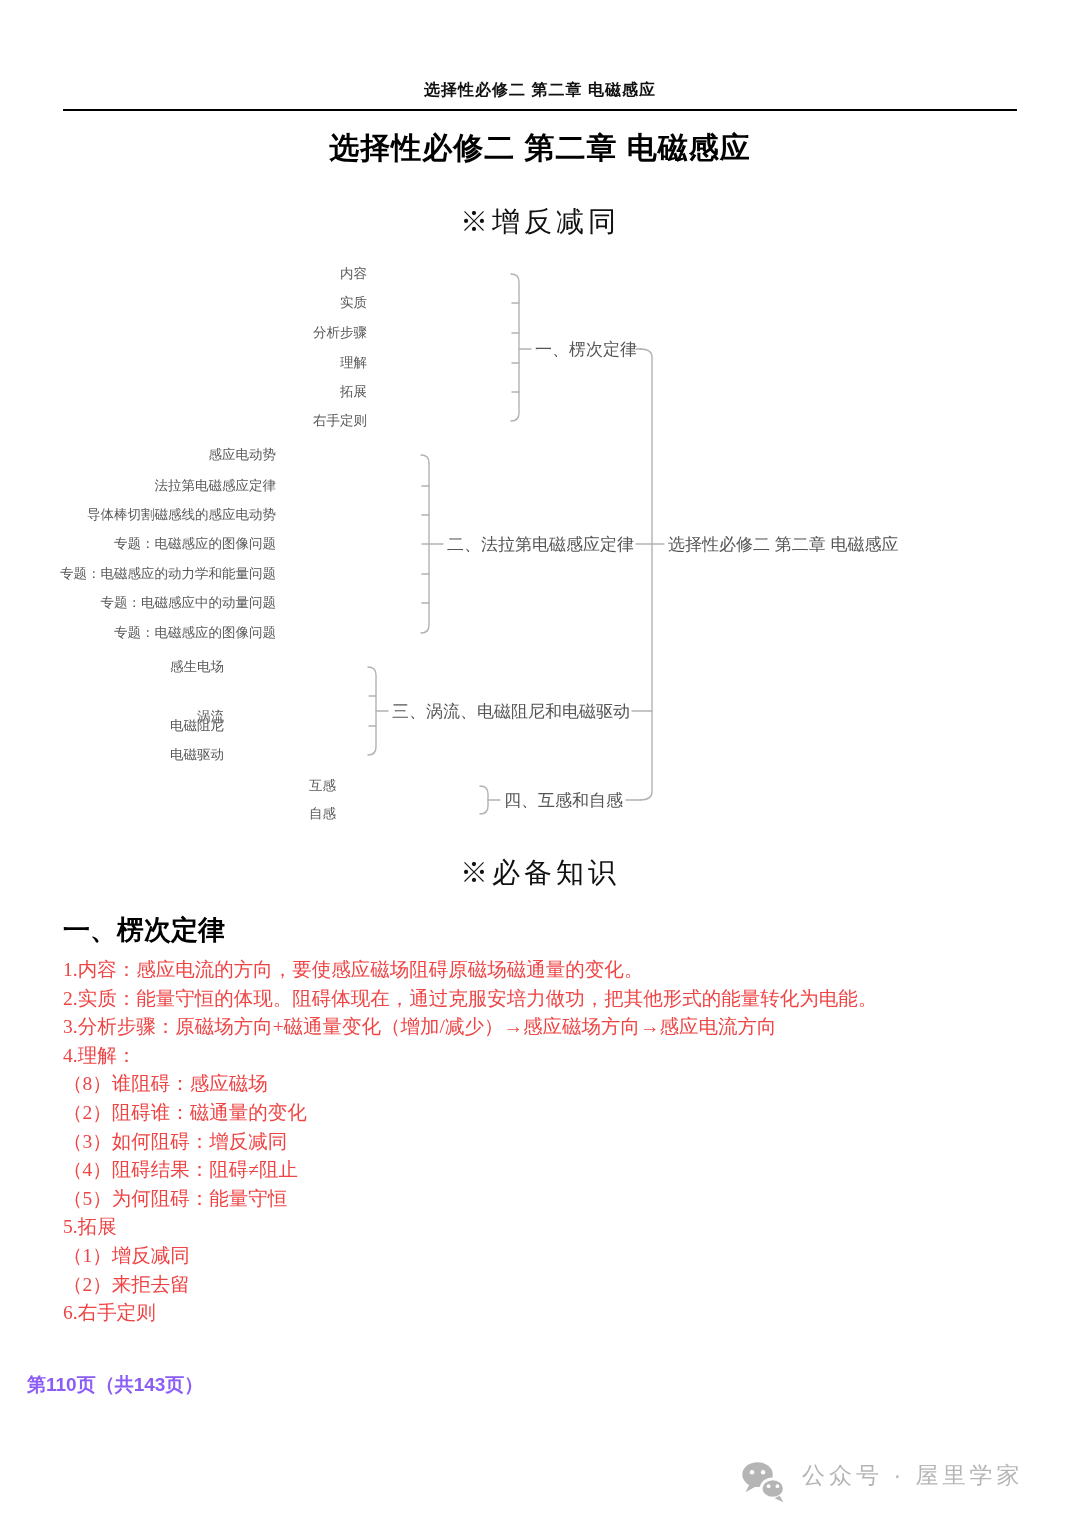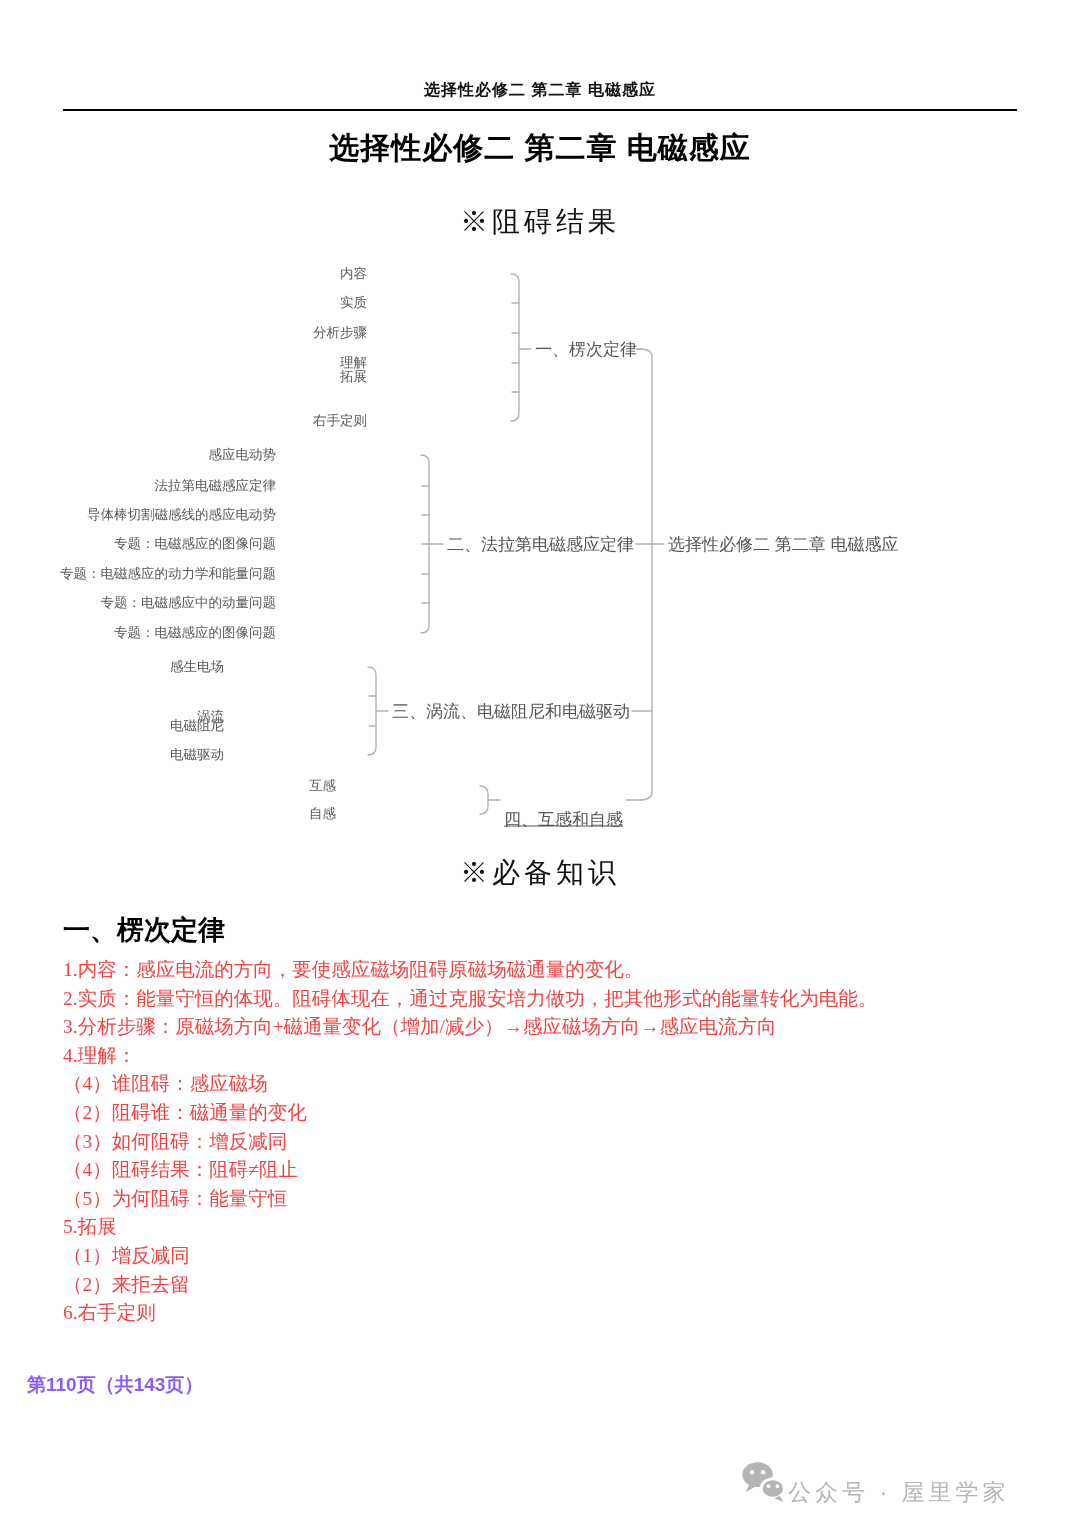--- a/index.html
+++ b/index.html
@@ -72,39 +72,39 @@
   
   .page-footer{
     position:absolute;top:1372px;left:0;width:100%;
     text-align:left;
     font-family:"Liberation Sans","DejaVu Sans",sans-serif;
     font-weight:bold;font-size:19px;color:#8b5cf6;margin-left:27px;
   }
   
   .watermark{
     position:absolute;left:740px;top:1460px;
-    display:flex;align-items:flex-end;
+    display:flex;align-items:flex-start;gap:14px;
     color:#b5b5b5;
   }
   .watermark .wm-text{
     font-family:"Liberation Sans","DejaVu Sans",sans-serif;
     font-size:23px;letter-spacing:4px;color:#b5b5b5;
   }
 </style>
 </head>
 <body>
 
 <div class="page">
 
   <div class="running-header">选择性必修二 第二章 电磁感应</div>
   <div class="header-rule"></div>
 
   <h1 class="doc-title">选择性必修二 第二章 电磁感应</h1>
 
-  <h2 class="kai-heading" style="top:203px;">※阻碍结果</h2>
+  <h2 class="kai-heading" style="top:203px;">※增反减同</h2>
 
   <div class="mindmap">
     <svg width="1080" height="600" viewBox="0 0 1080 600">
       <g stroke="#b3b3b3" stroke-width="1.4" fill="none" stroke-linecap="round">
 
         <path d="M511 24 Q519 24 519 32 L519 163 Q519 171 511 171"></path>
         <path d="M512 53 H519 M512 83 H519 M512 113 H519 M512 142 H519"></path>
         <path d="M519 99 H531"></path>
 
         <path d="M421 205 Q429 205 429 213 L429 375 Q429 383 421 383"></path>
@@ -121,56 +121,56 @@
         <path d="M640 99 Q652 99 652 107 L652 542 Q652 550 640 550"></path>
         <path d="M636 99 H642 M636 294 H652 M632 461 H652 M626 550 H641"></path>
         <path d="M652 294 H664"></path>
       </g>
     </svg>
 
     <span class="mm-child" style="right:570px;top:24px;">内容</span>
     <span class="mm-child" style="right:570px;top:53px;">实质</span>
     <span class="mm-child" style="right:570px;top:83px;">分析步骤</span>
     <span class="mm-child" style="right:570px;top:113px;">理解</span>
-    <span class="mm-child" style="right:570px;top:127px;margin-left:24px;">拓展</span>
+    <span class="mm-child" style="right:570px;top:142px;margin-left:24px;">拓展</span>
     <span class="mm-child" style="right:570px;top:171px;">右手定则</span>
     <span class="mm-label" style="left:535px;top:99px;">一、楞次定律</span>
 
     <span class="mm-child" style="right:661px;top:205px;">感应电动势</span>
     <span class="mm-child" style="right:661px;top:236px;">法拉第电磁感应定律</span>
     <span class="mm-child" style="right:661px;top:265px;">导体棒切割磁感线的感应电动势</span>
     <span class="mm-child" style="right:661px;top:294px;">专题：电磁感应的图像问题</span>
     <span class="mm-child" style="right:661px;top:324px;">专题：电磁感应的动力学和能量问题</span>
     <span class="mm-child" style="right:661px;top:353px;">专题：电磁感应中的动量问题</span>
     <span class="mm-child" style="right:661px;top:383px;">专题：电磁感应的图像问题</span>
     <span class="mm-label" style="left:447px;top:294px;">二、法拉第电磁感应定律</span>
 
     <span class="mm-child" style="right:713px;top:417px;">感生电场</span>
     <span class="mm-child" style="right:713px;top:467px;">涡流</span>
     <span class="mm-child" style="right:713px;top:476px;">电磁阻尼</span>
     <span class="mm-child" style="right:713px;top:505px;">电磁驱动</span>
     <span class="mm-label" style="left:392px;top:461px;">三、涡流、电磁阻尼和电磁驱动</span>
 
     <span class="mm-child" style="right:601px;top:536px;">互感</span>
     <span class="mm-child" style="right:601px;top:564px;">自感</span>
-    <span class="mm-label" style="left:504px;top:569px;text-decoration:underline;">四、互感和自感</span>
+    <span class="mm-label" style="left:504px;top:550px;">四、互感和自感</span>
 
     <span class="mm-root" style="left:668px;top:294px;">选择性必修二 第二章 电磁感应</span>
   </div>
 
   <h2 class="kai-heading" style="top:854px;">※必备知识</h2>
 
   <h3 class="section-title">一、楞次定律</h3>
 
   <div class="section-body">
     <p>1.内容：感应电流的方向，要使感应磁场阻碍原磁场磁通量的变化。</p>
     <p>2.实质：能量守恒的体现。阻碍体现在，通过克服安培力做功，把其他形式的能量转化为电能。</p>
     <p>3.分析步骤：原磁场方向+磁通量变化（增加/减少）→感应磁场方向→感应电流方向</p>
     <p>4.理解：</p>
-    <p>（4）谁阻碍：感应磁场</p>
+    <p>（8）谁阻碍：感应磁场</p>
     <p>（2）阻碍谁：磁通量的变化</p>
     <p>（3）如何阻碍：增反减同</p>
     <p>（4）阻碍结果：阻碍≠阻止</p>
     <p>（5）为何阻碍：能量守恒</p>
     <p>5.拓展</p>
     <p>（1）增反减同</p>
     <p>（2）来拒去留</p>
     <p>6.右手定则</p>
   </div>
 

